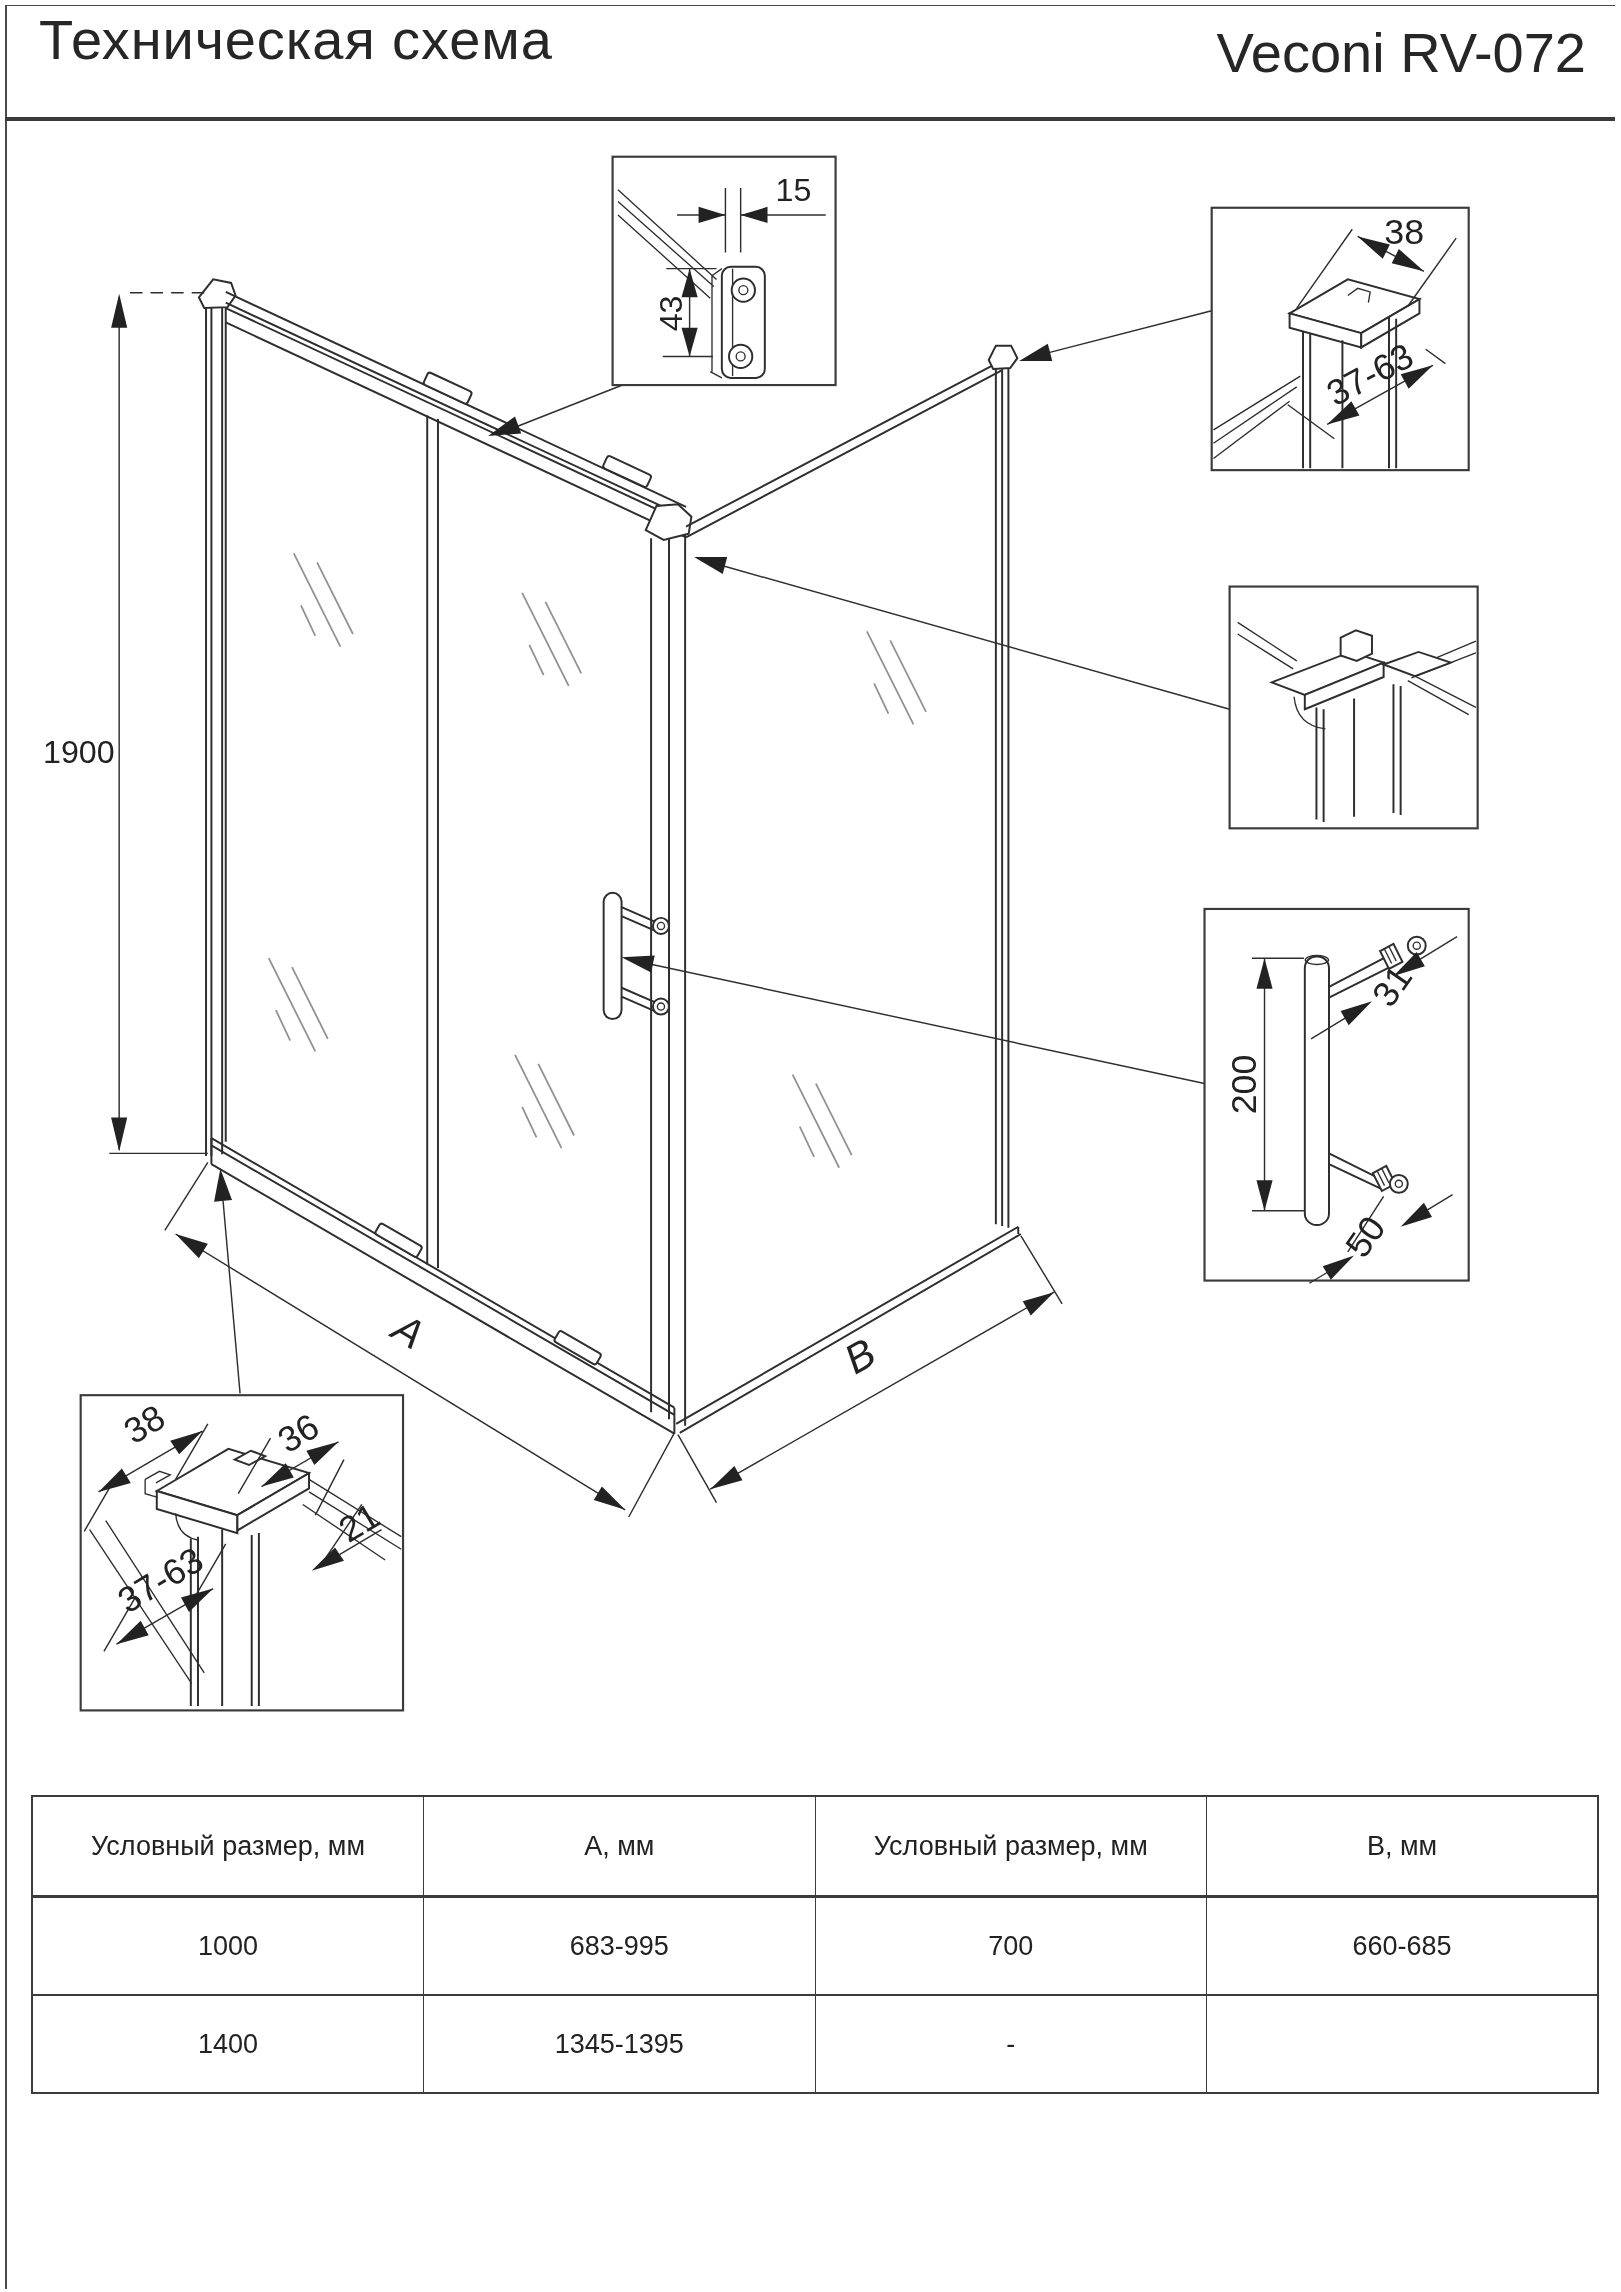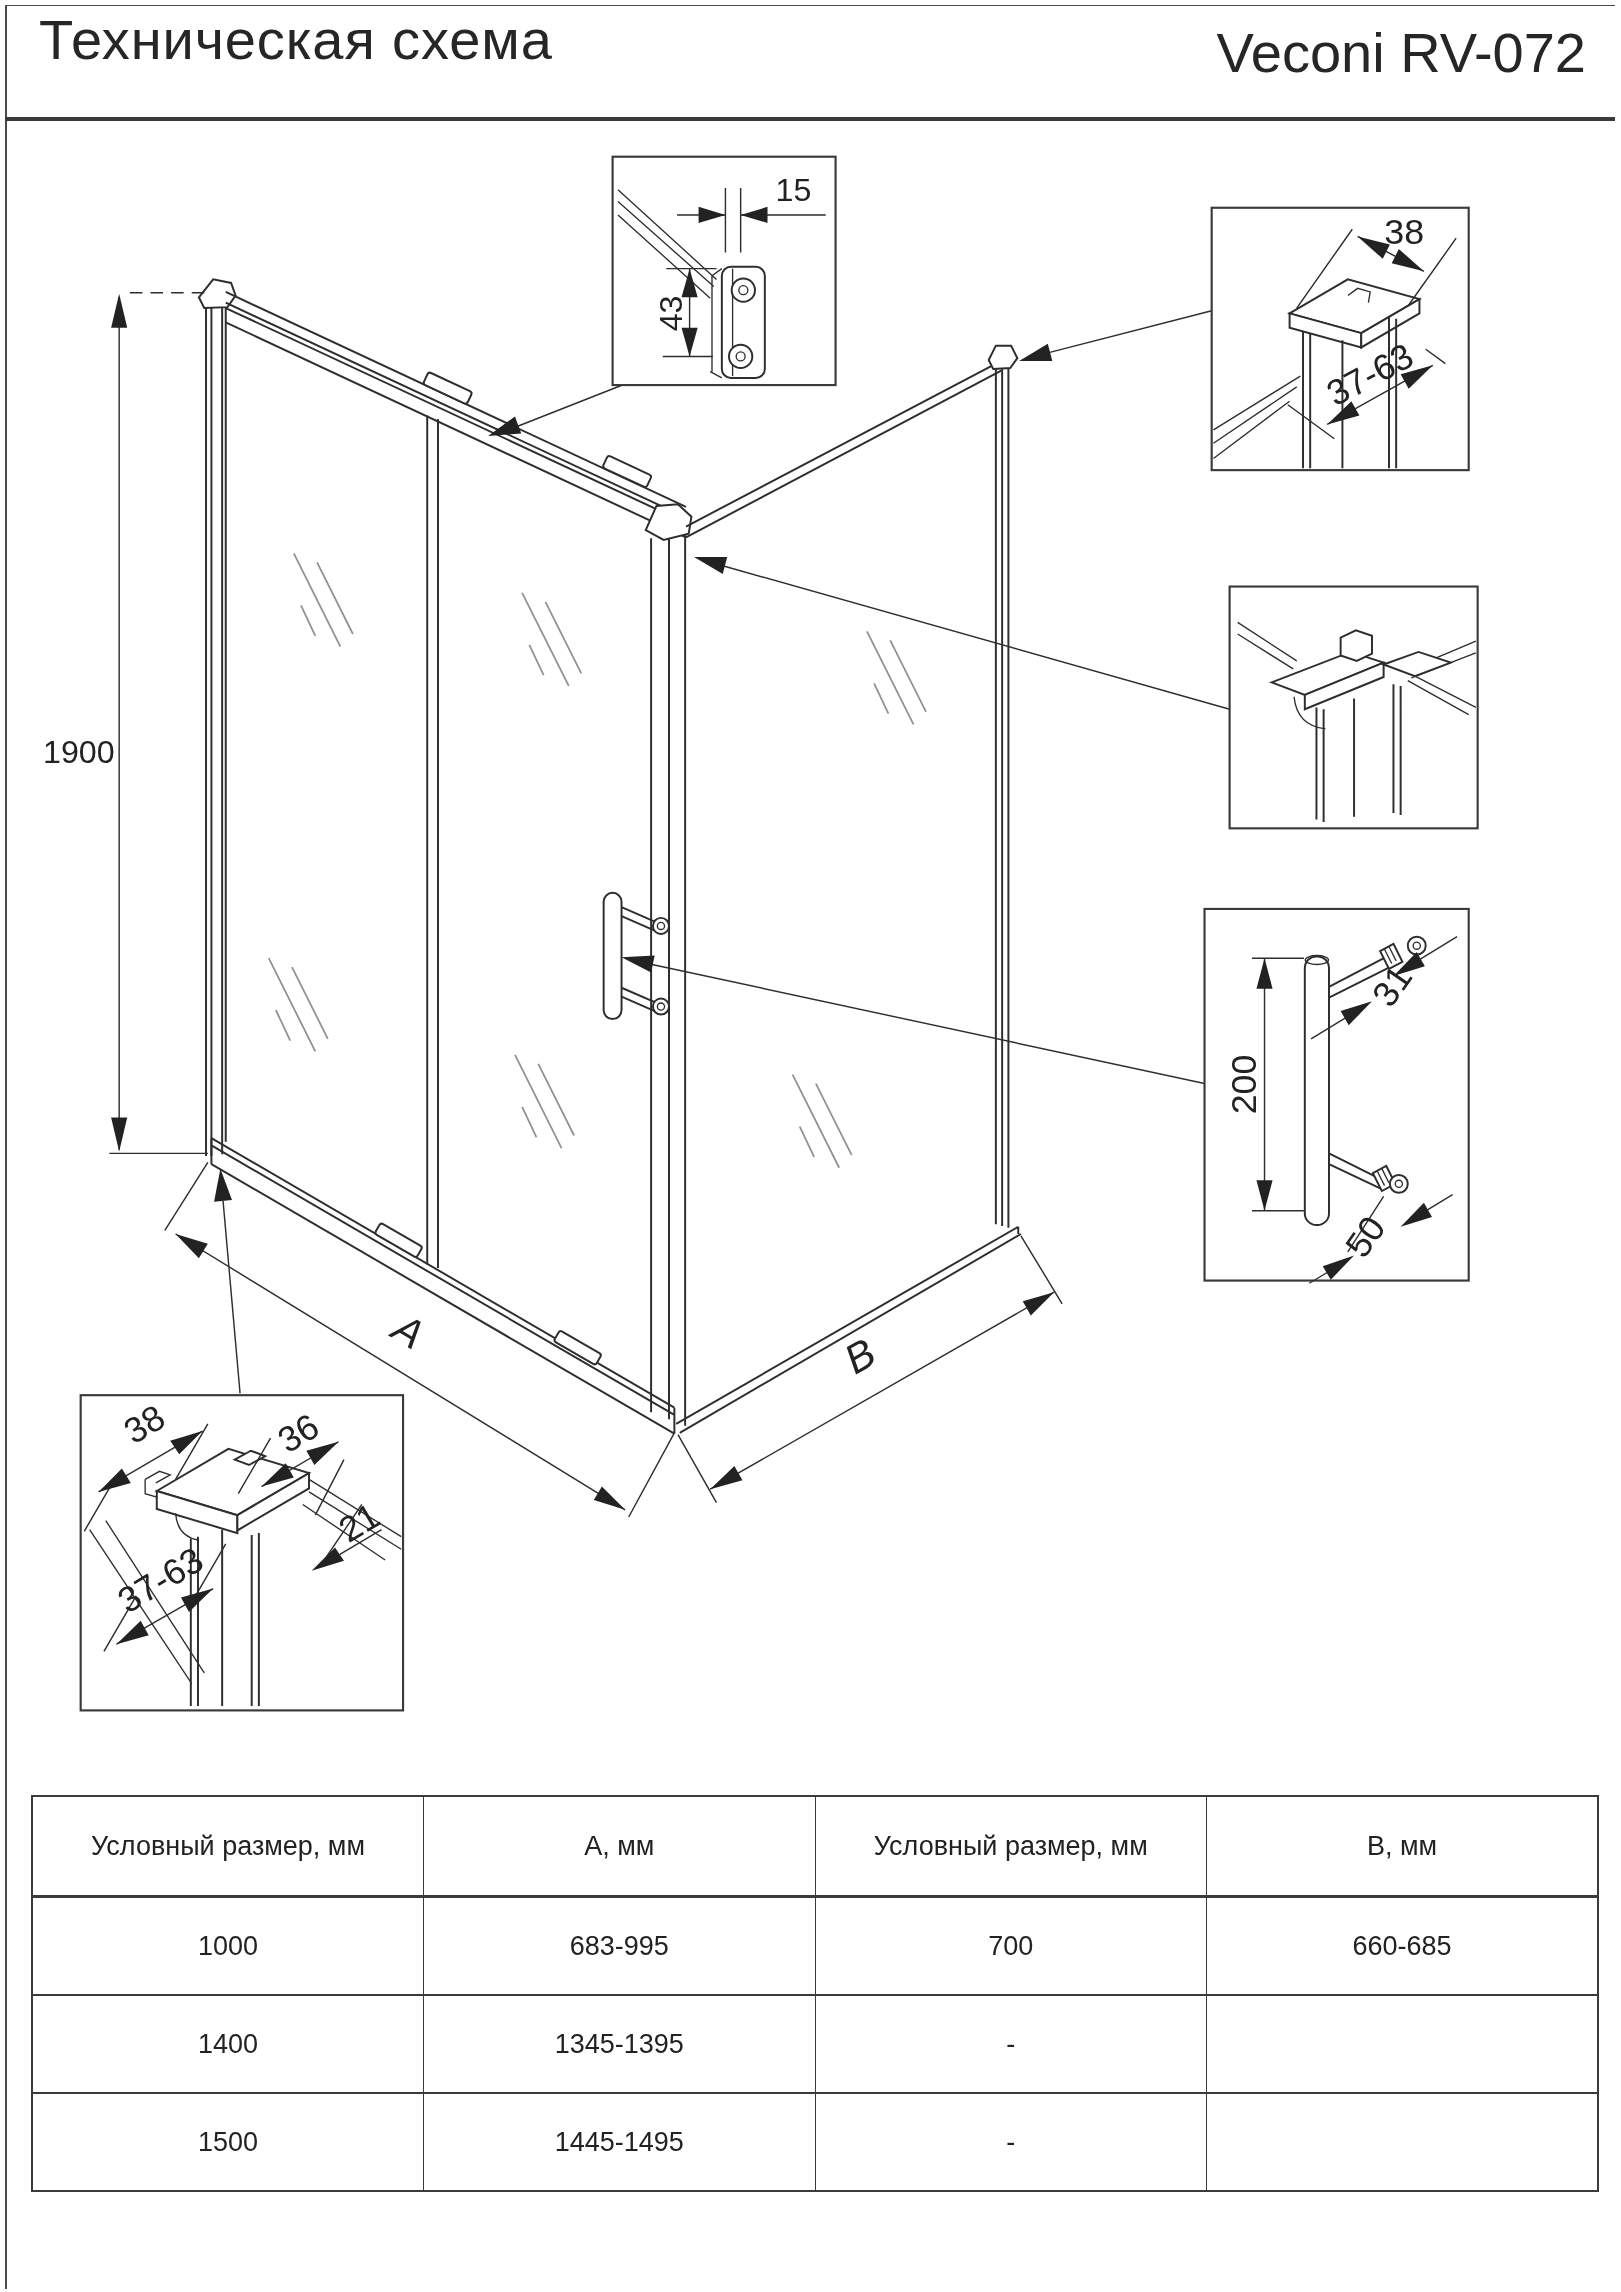--- a/index.html
+++ b/index.html
@@ -253,22 +253,16 @@
         <td>683-995</td>
         <td>700</td>
         <td>660-685</td>
       </tr>
       <tr>
         <td>1400</td>
         <td>1345-1395</td>
         <td>-</td>
         <td></td>
       </tr>
-      <tr>
-        <td>1500</td>
-        <td>1445-1495</td>
-        <td>-</td>
-        <td></td>
-      </tr>
     </tbody>
   </table>
 </div>
 
 
 </body></html>

